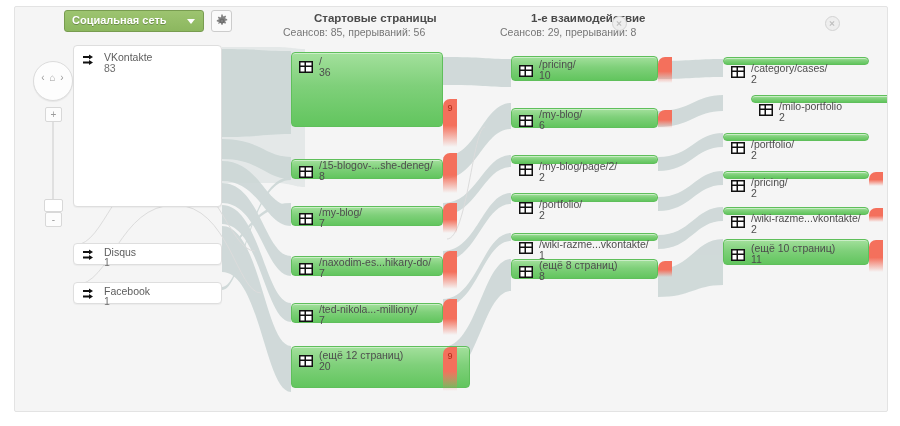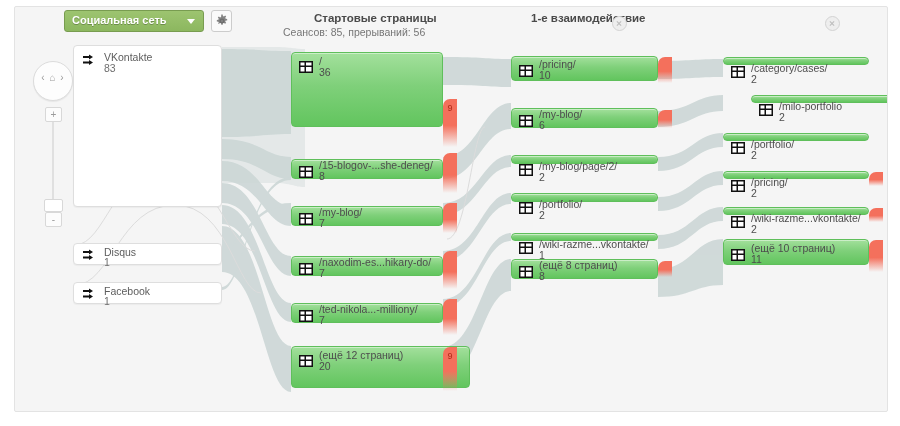--- a/index.html
+++ b/index.html
@@ -483,18 +483,19 @@
     </span>
   </div>
 
   <div class="col-head" style="left:283px;top:12px;">
     <div class="title">Стартовые страницы</div>
     <div class="sub">Сеансов: 85, прерываний: 56</div>
   </div>
 
   <div class="col-head" style="left:500px;top:12px;">
     <div class="title">1-е взаимодействие</div>
+    <div class="sub">Сеансов: 29, прерываний: 8</div>
   </div>
   <div class="col-close" style="left:612px;top:16px;"></div>
 
   <div class="col-close" style="left:825px;top:16px;"></div>
 
 </div>
 
 </body></html>

